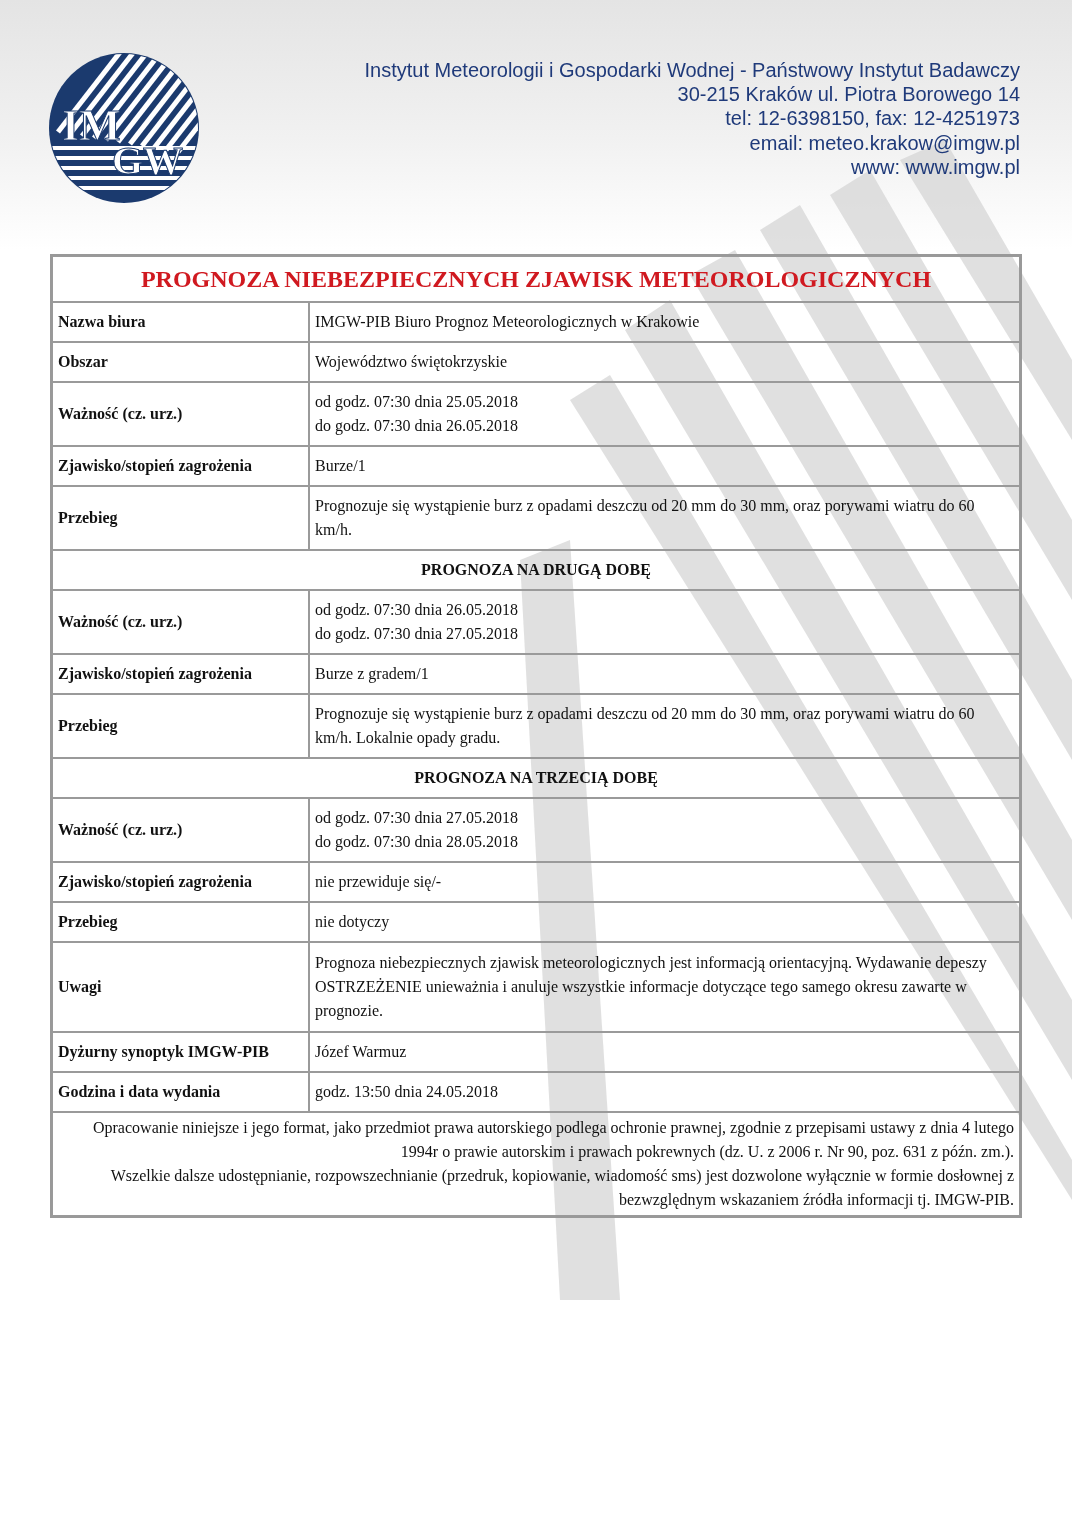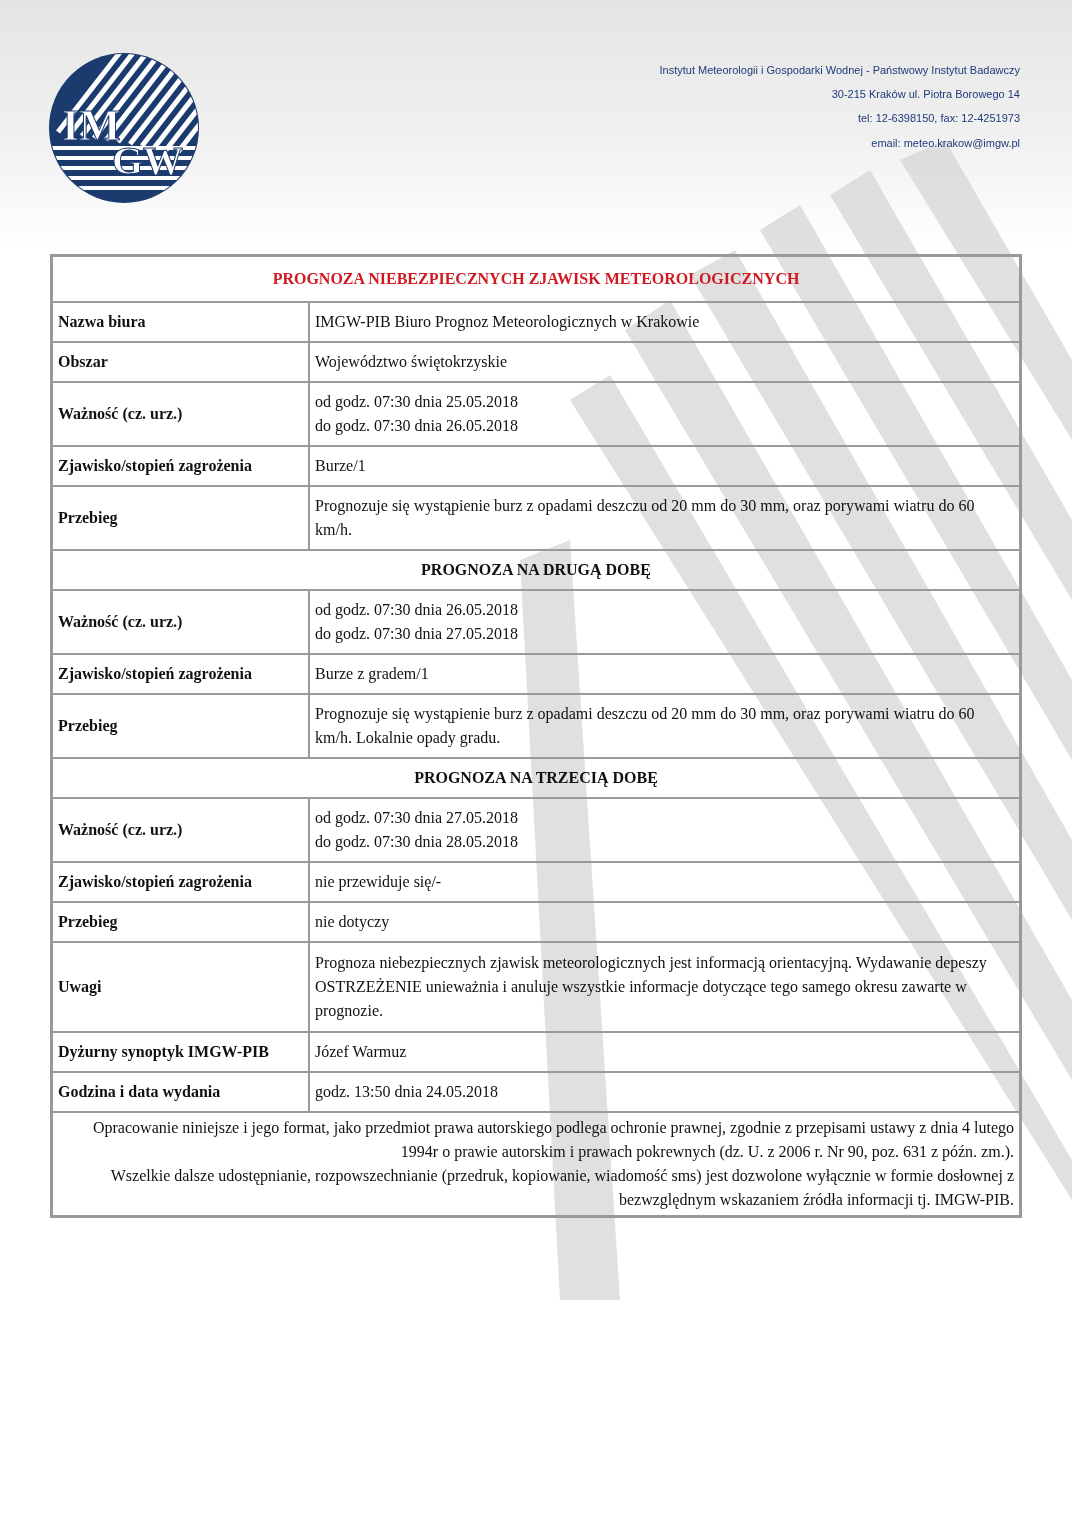--- a/index.html
+++ b/index.html
@@ -11,38 +11,38 @@
   }
   .header-bg {
     position: absolute; left: 0; top: 0; width: 1072px; height: 250px;
     background: linear-gradient(to bottom, #e4e4e4 0%, #f1f1f1 55%, #ffffff 100%);
   }
   .watermark { position: absolute; left: 0; top: 0; width: 1072px; height: 1516px; pointer-events: none; }
   .logo { position: absolute; left: 48px; top: 52px; width: 152px; height: 152px; }
   .header-text {
     position: absolute; right: 52px; top: 58px; text-align: right;
     font-family: "Liberation Sans", sans-serif; color: #1f3a7a;
-    font-size: 11px; line-height: 24.2px;
+    font-size: 20px; line-height: 24.2px;
   }
   .header-text .bold { font-weight: bold; color: #1b2f6e; }
   table.forecast {
     position: absolute; left: 50px; top: 254px; width: 972px;
     border-collapse: separate; border-spacing: 0;
     border: 2px solid #999; background: transparent;
     font-size: 16px;
   }
   table.forecast td {
     border: 1px solid #9a9a9a;
     padding: 3px 5px;
     vertical-align: middle;
     line-height: 24px;
   }
   td.label { width: 245px; font-weight: bold; height: 32px; }
   td.value { height: 32px; }
-  td.title { text-align: center; color: #d01920; font-weight: bold; font-size: 16px; height: 38px; padding: 4px; }
+  td.title { text-align: center; color: #d01920; font-weight: bold; font-size: 24px; height: 38px; padding: 4px; }
   td.section { text-align: center; font-weight: bold; height: 32px; }
   td.bold-val { font-weight: normal; }
   td.footer { padding: 6px 5px 6px 5px; line-height: 23.5px; }
   .indent { text-indent: 23px; text-align: right; }
   .row2 td { height: 56px; }
   .row3 td { height: 82px; }
   td.top { vertical-align: top; }
 </style>
 </head>
 <body>
@@ -90,20 +90,21 @@
   </g>
   <text x="14" y="88" font-family="Liberation Serif, serif" font-weight="bold" font-size="44" fill="#ffffff" stroke="#1b3a6e" stroke-width="1">IM</text>
   <text x="64" y="122" font-family="Liberation Serif, serif" font-weight="bold" font-size="40" fill="#ffffff" stroke="#1b3a6e" stroke-width="1">GW</text>
 </svg>
 
 <div class="header-text">
   <div>Instytut Meteorologii i Gospodarki Wodnej - Państwowy Instytut Badawczy</div>
   <div>30-215 Kraków ul. Piotra Borowego 14</div>
   <div>tel: 12-6398150, fax: 12-4251973</div>
   <div>email: meteo.krakow@imgw.pl</div>
+  <div>www: www.imgw.pl</div>
 </div>
 
 <table class="forecast">
   <tbody>
       <tr>
     <td class="title" colspan="2">PROGNOZA NIEBEZPIECZNYCH ZJAWISK METEOROLOGICZNYCH</td>
   </tr>
   <tr>
     <td class="label">Nazwa biura</td>
     <td class="value">IMGW-PIB Biuro Prognoz Meteorologicznych w Krakowie</td>

